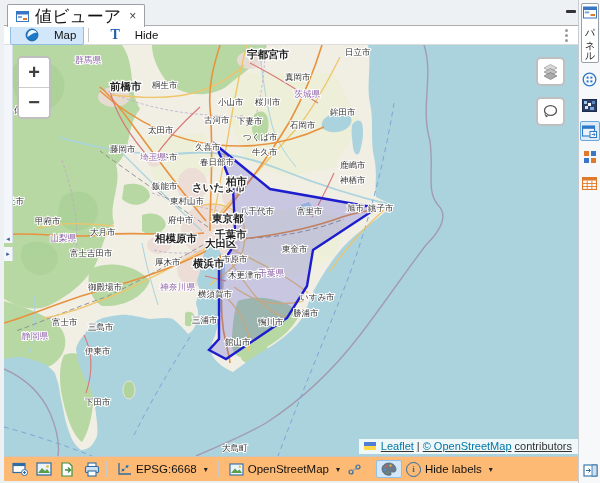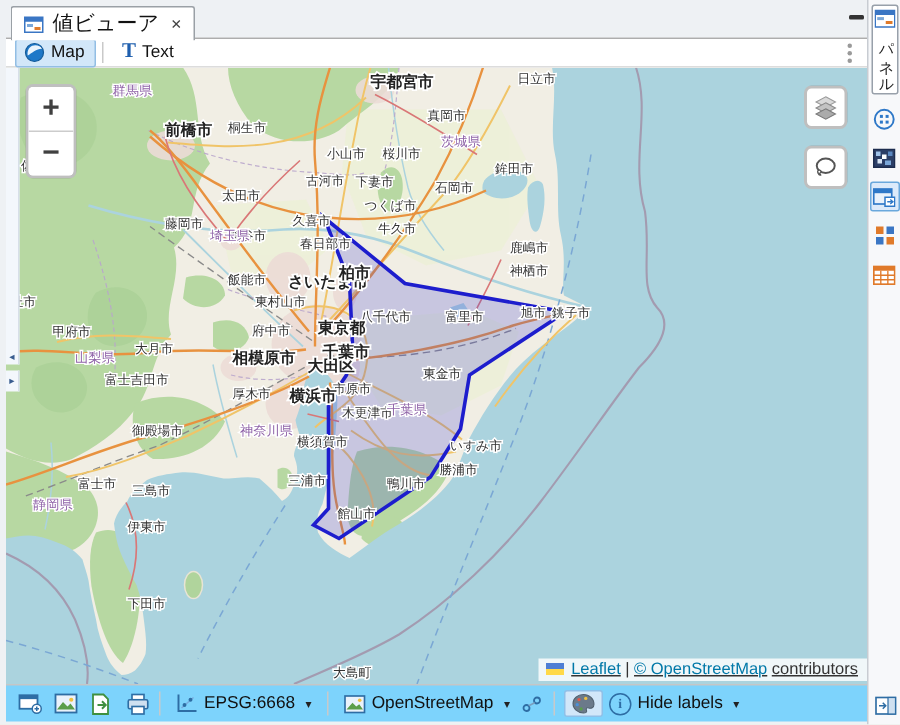--- a/index.html
+++ b/index.html
@@ -8,32 +8,32 @@
     background:#eef1f4;font-family:"Liberation Sans",sans-serif;
     -webkit-font-smoothing:antialiased;
   }
   
   .tabbar{position:absolute;left:4px;top:3px;width:574px;height:23px;}
   .tab{
     position:absolute;left:3px;top:1px;height:23px;box-sizing:border-box;
     background:#fff;border:1px solid #9aa0a6;border-bottom:none;border-radius:2px 2px 0 0;
     display:flex;align-items:center;padding:0 8px;gap:5px;z-index:3;
   }
-  .tab-title{font-size:14px;color:#111;white-space:nowrap;}
+  .tab-title{font-size:17px;color:#111;white-space:nowrap;}
   .tab-close{font-size:12px;color:#444;margin-left:3px;line-height:1;cursor:default;}
   .float-btn{position:absolute;right:22px;top:6px;width:14px;height:10px;display:flex;align-items:center;justify-content:center;}
   .float-btn i{display:block;width:10px;height:3px;background:#333;border-radius:1px;}
   
   .toolbar{
     position:absolute;left:4px;top:25px;width:574px;height:20px;box-sizing:border-box;
     background:#fff;border-top:1px solid #adadad;border-bottom:1px solid #dcdcdc;
     display:flex;align-items:center;z-index:2;
   }
-  .tool-btn{display:flex;align-items:center;gap:4px;font-size:11.5px;color:#111;
-    padding:1px 7px 1px 5px;border-radius:2px;border:1px solid transparent;height:15px;}
+  .tool-btn{display:flex;align-items:center;gap:15px;font-size:11.5px;color:#111;
+    padding:1px 7px 1px 14px;border-radius:2px;border:1px solid transparent;height:15px;}
   .tool-btn.active{background:#d2e7f9;border-color:#92bee4;}
   .tool-btn .t-glyph{font-family:"Liberation Serif",serif;color:#1f5fae;font-weight:bold;font-size:14px;line-height:12px;}
   .tsep{width:1px;height:14px;background:#c9c9c9;margin:0 6px 0 4px;}
   .grip{position:absolute;right:10px;top:3px;display:flex;flex-direction:column;gap:2px;}
   .grip i{width:3px;height:3px;border-radius:50%;background:#9a9a9a;display:block;}
   
   .map{position:absolute;left:4px;top:45px;width:574px;height:411px;background:#f1eee4;overflow:hidden;}
   .map svg.base{position:absolute;left:0;top:0;}
   text.city{font-size:8.5px;fill:#333;paint-order:stroke;stroke:#ffffff;stroke-width:2px;font-family:"Liberation Sans",sans-serif;}
   text.major{font-size:10.5px;font-weight:600;fill:#222;paint-order:stroke;stroke:#ffffff;stroke-width:2.4px;font-family:"Liberation Sans",sans-serif;}
@@ -51,21 +51,21 @@
   .flag{display:inline-block;width:12px;height:8px;margin-right:2px;}
   .flag i{display:block;width:12px;height:4px;}
   .flag i.b{background:#4e7fd4;} .flag i.y{background:#ffd948;}
   .splitter{position:absolute;left:0;top:0;width:8px;height:198px;background:#f3f7fc;border-right:1px solid #d7dfe9;
     display:flex;flex-direction:column;justify-content:flex-end;align-items:center;}
   .splitter span{font-size:7px;color:#3a5d8f;line-height:8px;}
   .splitter2{position:absolute;left:0;top:202px;width:8px;height:14px;background:#f3f7fc;border-right:1px solid #d7dfe9;
     display:flex;align-items:center;justify-content:center;font-size:7px;color:#3a5d8f;}
   
   .statusbar{position:absolute;left:4px;top:456px;width:574px;height:25px;box-sizing:border-box;
-    background:#7dd3fc;border-top:1px solid #c6c6c6;display:flex;align-items:center;font-size:11.5px;color:#111;text-align:center;}
+    background:#fdba74;border-top:1px solid #c6c6c6;display:flex;align-items:center;font-size:11.5px;color:#111;text-align:center;}
   .sb-ico{width:17px;height:17px;margin-left:7px;display:flex;align-items:center;justify-content:center;}
   .sb-sep{width:1px;height:16px;background:#c9c9c9;margin:0 6px;}
   .sb-group{display:flex;align-items:center;gap:4px;padding:1px 4px;border-radius:2px;}
   .sb-group.toggled{background:#d2e7f9;border:1px solid #8fc0e8;}
   .caret{font-size:8px;color:#222;margin-left:3px;}
   .info-ico{width:13px;height:13px;border:1.2px solid #2e6da4;border-radius:50%;color:#2e6da4;
     font-size:9px;font-weight:bold;display:flex;align-items:center;justify-content:center;font-family:"Liberation Serif",serif;}
   
   .sidebar{position:absolute;right:0;top:0;width:22px;height:483px;background:#f7f8fa;border-left:1px solid #c8ccd2;box-sizing:border-box;
     display:flex;flex-direction:column;align-items:center;}
@@ -100,21 +100,21 @@
     <svg width="14" height="14" viewBox="0 0 14 14">
       <circle cx="7" cy="7" r="6" fill="#1e78c8"></circle>
       <path d="M2.5,9 C5,7.5 9,4 12.5,4.5 C11,2.5 8,1.5 5.5,2.5 C3,3.5 2,6.5 2.5,9 Z" fill="#eaf4fc"></path>
       <circle cx="7" cy="7" r="6" fill="none" stroke="#135a98" stroke-width="0.8"></circle>
     </svg>
     <span>Map</span>
   </div>
   <div class="tsep"></div>
   <div class="tool-btn">
     <span class="t-glyph">T</span>
-    <span>Text</span>
+    <span>Hide</span>
   </div>
   <div class="grip">
       <i></i>
       <i></i>
       <i></i>
     </div>
 </div>
 
 <div class="map">
   <svg class="base" width="574" height="411" viewBox="0 0 574 411">

